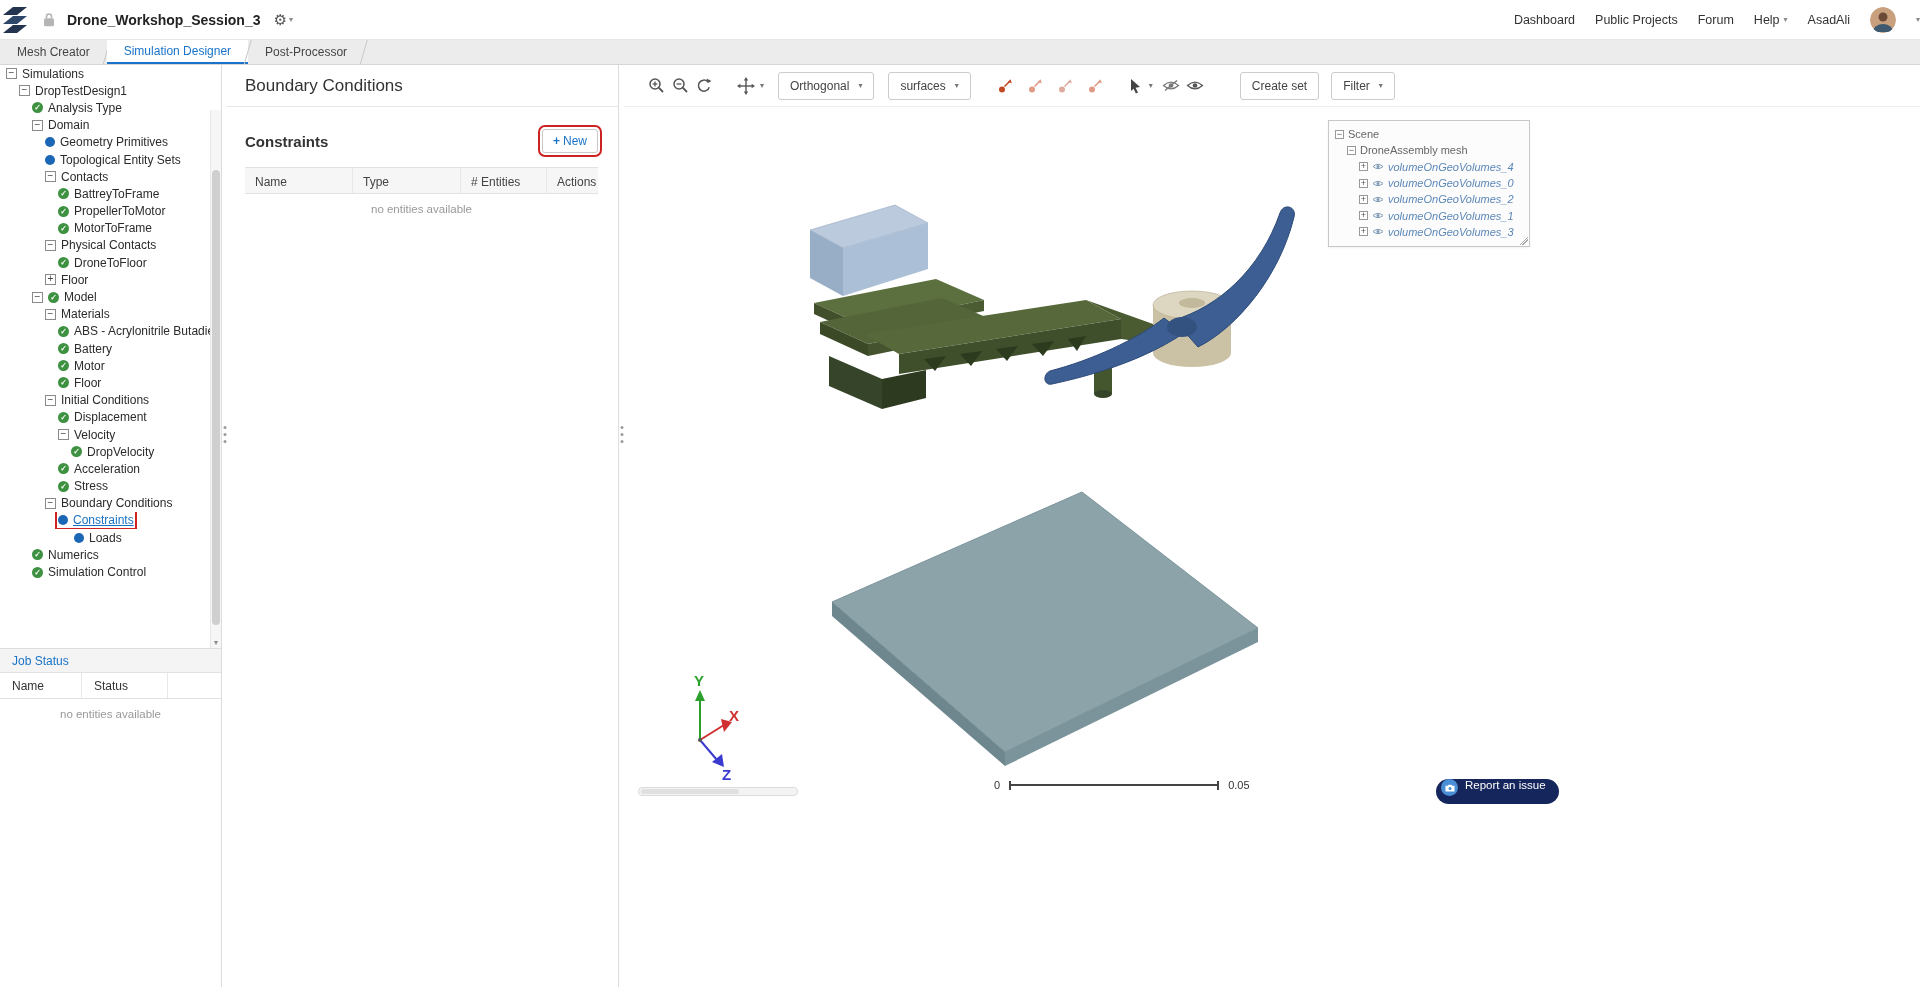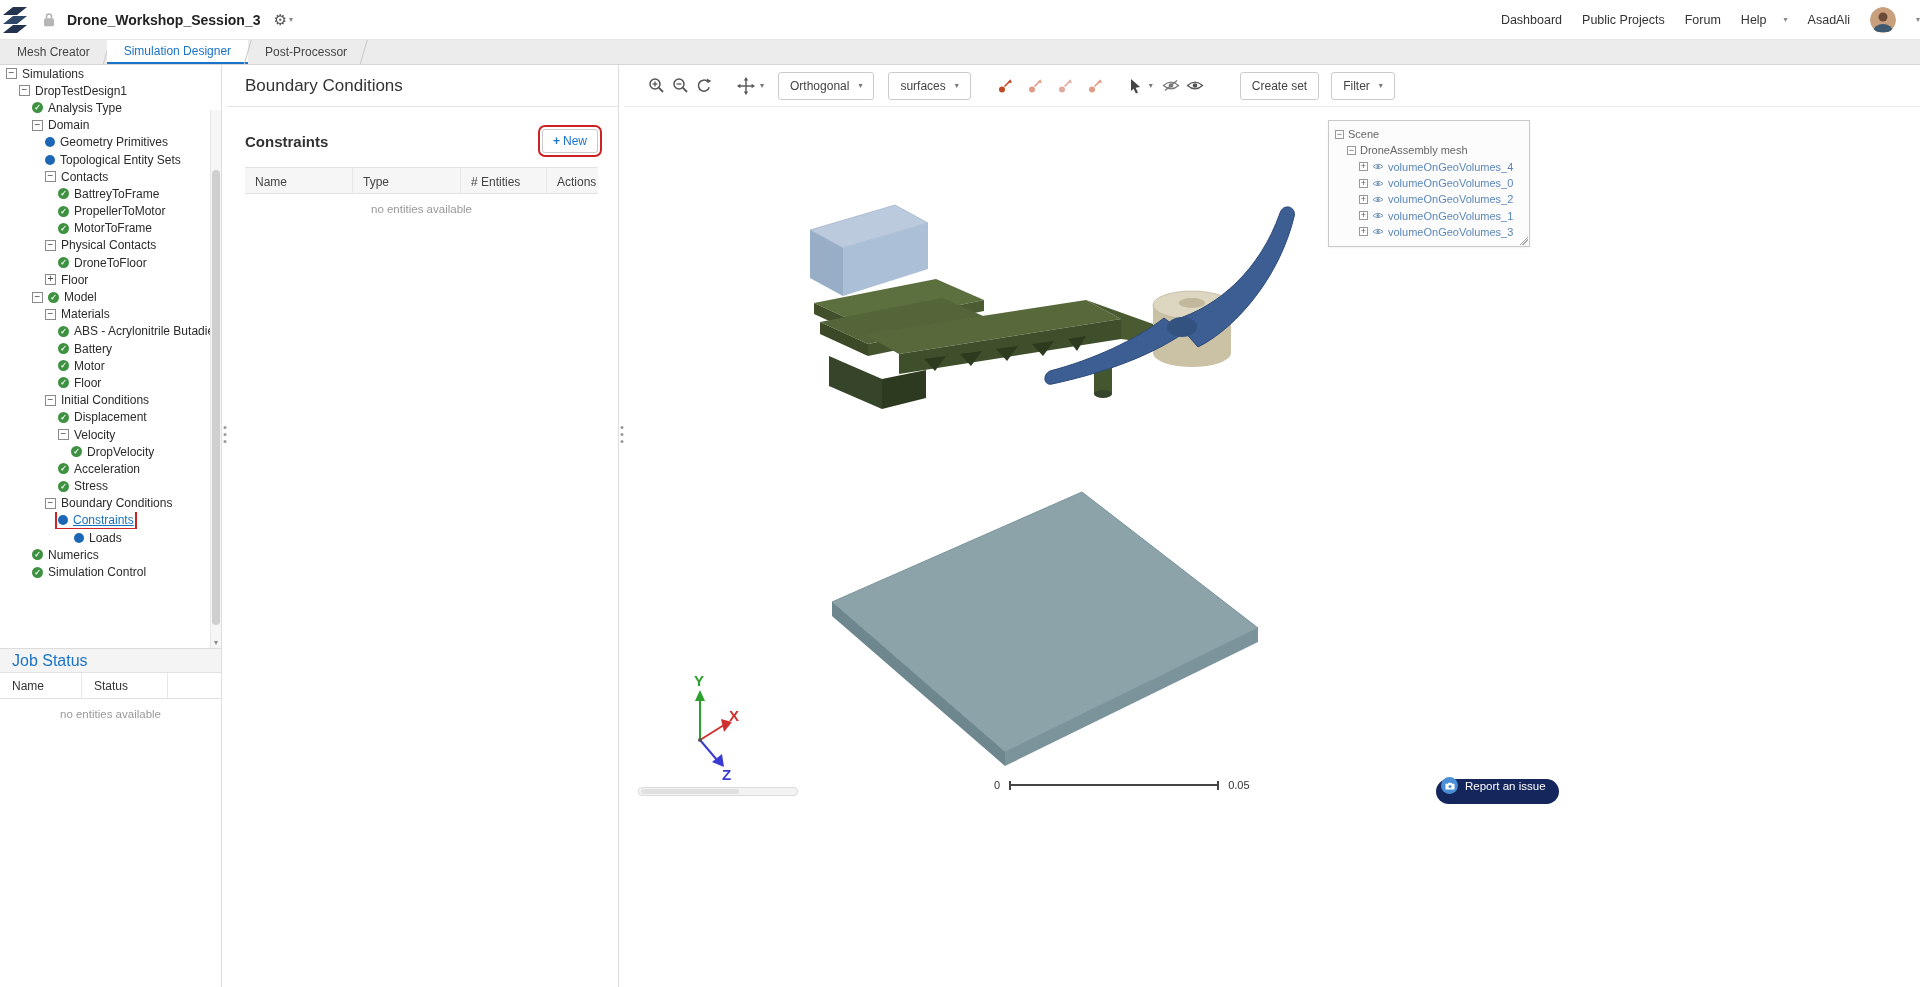--- a/index.html
+++ b/index.html
@@ -7,21 +7,21 @@
 
   
   .topbar { height:40px; display:flex; align-items:center; padding:0 0; background:#fff; border-bottom:1px solid #e6e6e6; }
   .logo { width:30px; height:26px; margin-right:13px; cursor:pointer; }
   .lock-ic { margin-right:12px; display:flex; align-items:center; }
   .proj-title { font-size:14px; font-weight:bold; color:#222; margin-right:13px; }
   .gear { font-size:15px; color:#555; cursor:pointer; margin-right:2px; }
   .caret { font-size:8px; color:#888; cursor:pointer; }
   .topbar-right { margin-left:auto; display:flex; align-items:center; gap:20px; font-size:12.5px; color:#333; }
   .nav-link { cursor:pointer; white-space:nowrap; }
-  .help-wrap { display:flex; align-items:center; gap:17px; cursor:pointer; }
+  .help-wrap { display:flex; align-items:center; gap:4px; cursor:pointer; }
   .avatar { width:26px; height:26px; border-radius:50%; overflow:hidden; cursor:pointer; flex:0 0 auto; }
 
   
   .tabbar { height:25px; background:#ececec; border-bottom:1px solid #d6d6d6; display:flex; font-size:12px; overflow:hidden; }
   .tab { padding:0 17px; display:flex; align-items:center; color:#444; cursor:pointer; position:relative; }
   .tab::after { content:''; position:absolute; right:0; top:-4px; height:34px; width:1px; background:#c9c9c9; transform:rotate(16deg); }
   .tab.active { background:#fff; color:#1a73c8; border-bottom:2px solid #1a73c8; }
 
   
   .main { display:flex; height:922px; }
@@ -42,21 +42,21 @@
   .tree-inner.selected .tree-label { color:#1a70c0; text-decoration:underline; }
   .tree-ic { flex:0 0 auto; }
   .tree-ic.check { width:11px; height:11px; border-radius:50%; background:#3d9140; color:#fff; font-size:8px; line-height:11px; text-align:center; font-weight:bold; }
   .tree-ic.dot { width:10px; height:10px; border-radius:50%; background:#1b66b5; }
   .v-scrollbar { position:absolute; top:45px; right:0; bottom:0; width:11px; background:#f6f6f6; border-left:1px solid #e8e8e8; cursor:pointer; }
   .v-thumb { position:absolute; top:60px; left:1px; width:8px; height:455px; background:#cfcfcf; border-radius:4px; }
   .v-arrow { position:absolute; bottom:1px; left:0; width:10px; text-align:center; font-size:8px; color:#888; }
 
   
   .jobstatus { border-top:1px solid #ddd; flex:1; background:#fff; }
-  .job-bar { height:24px; background:#f4f4f4; color:#1a73c8; font-size:16px; display:flex; align-items:center; padding-left:12px; border-bottom:1px solid #e2e2e2; cursor:pointer; }
+  .job-bar { height:24px; background:#f4f4f4; color:#1a73c8; font-size:12px; display:flex; align-items:center; padding-left:12px; border-bottom:1px solid #e2e2e2; cursor:pointer; }
   .job-head { display:flex; height:26px; border-bottom:1px solid #e2e2e2; font-size:12px; color:#333; background:#fff; }
   .job-th { padding:6px 0 0 12px; border-right:1px solid #e8e8e8; }
   .job-th.c1 { width:82px; } .job-th.c2 { width:86px; } .job-th.c3 { flex:1; border-right:none; }
   .empty-text { text-align:center; color:#999; font-size:11.5px; padding-top:9px; }
 
   
   .panel-title { font-size:17px; color:#333; padding:11px 0 0 18px; height:42px; border-bottom:1px solid #e6e6e6; }
   .constraints-row { display:flex; align-items:center; justify-content:space-between; padding:22px 20px 14px 18px; }
   .section-title { font-size:15px; font-weight:bold; color:#333; }
   .new-btn { background:#fff; border:1px solid #c9c9c9; border-radius:3px; color:#1a73c8; font-size:12px; padding:4px 10px; cursor:pointer; display:inline-flex; align-items:center; gap:3px; outline:2px solid #cc2222; outline-offset:2px; }
@@ -72,29 +72,29 @@
   .icon-group { display:flex; align-items:center; }
   .vp-btn { display:inline-flex; align-items:center; gap:7px; background:#fff; border:1px solid #ccc; border-radius:3px; padding:6px 11px; font-size:12px; color:#444; cursor:pointer; white-space:nowrap; }
   .tool-caret { font-size:8px; color:#777; margin-left:2px; cursor:pointer; }
 
   
   .scene-svg { position:absolute; top:42px; left:0; }
   .scene-tree { position:absolute; top:55px; left:704px; width:202px; background:#fcfcfc; border:1px solid #c8c8c8; padding:5px 6px 6px 6px; font-size:11px; z-index:2; box-shadow:0 1px 2px rgba(0,0,0,.06); }
   .st-row { display:flex; align-items:center; gap:4px; height:16.3px; white-space:nowrap; color:#666; }
   .st-row .pbox { width:9px; height:9px; flex:0 0 9px; border:1px solid #999; background:#fff; font-size:9px; line-height:7px; text-align:center; color:#555; cursor:pointer; }
   .st-label { cursor:pointer; }
-  .st-link { color:#5c87b8; cursor:pointer; }
+  .st-link { color:#5c87b8; cursor:pointer;font-style:italic; }
   .st-resize { position:absolute; right:1px; bottom:1px; width:8px; height:8px; cursor:nwse-resize; background:
      linear-gradient(135deg, transparent 0 45%, #aaa 45% 52%, transparent 52% 62%, #aaa 62% 69%, transparent 69%); }
   .scale-bar { position:absolute; left:370px; top:714px; display:flex; align-items:center; gap:9px; font-size:11px; color:#333; z-index:2; }
   .scale-line { width:210px; height:9px; border-left:2px solid #444; border-right:2px solid #444; position:relative; }
   .scale-line::after { content:''; position:absolute; left:0; right:0; top:3.5px; height:2px; background:#444; }
   .mini-scroll { position:absolute; left:14px; top:722px; width:160px; height:9px; background:#f3f3f3; border:1px solid #dcdcdc; border-radius:4px; z-index:2; cursor:pointer; }
   .mini-thumb { position:absolute; left:2px; top:1px; width:98px; height:5px; background:#e0e0e0; border-radius:3px; }
-  .report-btn { position:absolute; left:812px; top:714px; height:25px; display:inline-flex; align-items:center; gap:7px; background:#15265c; color:#fff; border:none; border-radius:13px; font-size:11.5px; padding:0 13px 12px 5px; cursor:pointer; z-index:2; font-family:"Liberation Sans",sans-serif; }
+  .report-btn { position:absolute; left:812px; top:714px; height:25px; display:inline-flex; gap:7px; background:#15265c; color:#fff; border:none; border-radius:13px; font-size:11.5px; padding:0 13px 12px 5px; cursor:pointer; z-index:2; font-family:"Liberation Sans",sans-serif; }
   .report-ic { width:17px; height:17px; border-radius:50%; background:#4a8fd6; display:flex; align-items:center; justify-content:center; }
 </style>
 </head>
 <body>
 
 <header class="topbar">
   <svg class="logo" viewBox="0 0 28 26">
     <polygon points="2,8 12,0 26,0 16,8" fill="#24344f"></polygon>
     <polygon points="2,17 12,9 26,9 16,17" fill="#2e4668"></polygon>
     <polygon points="2,26 12,18 26,18 16,26" fill="#24344f"></polygon>

